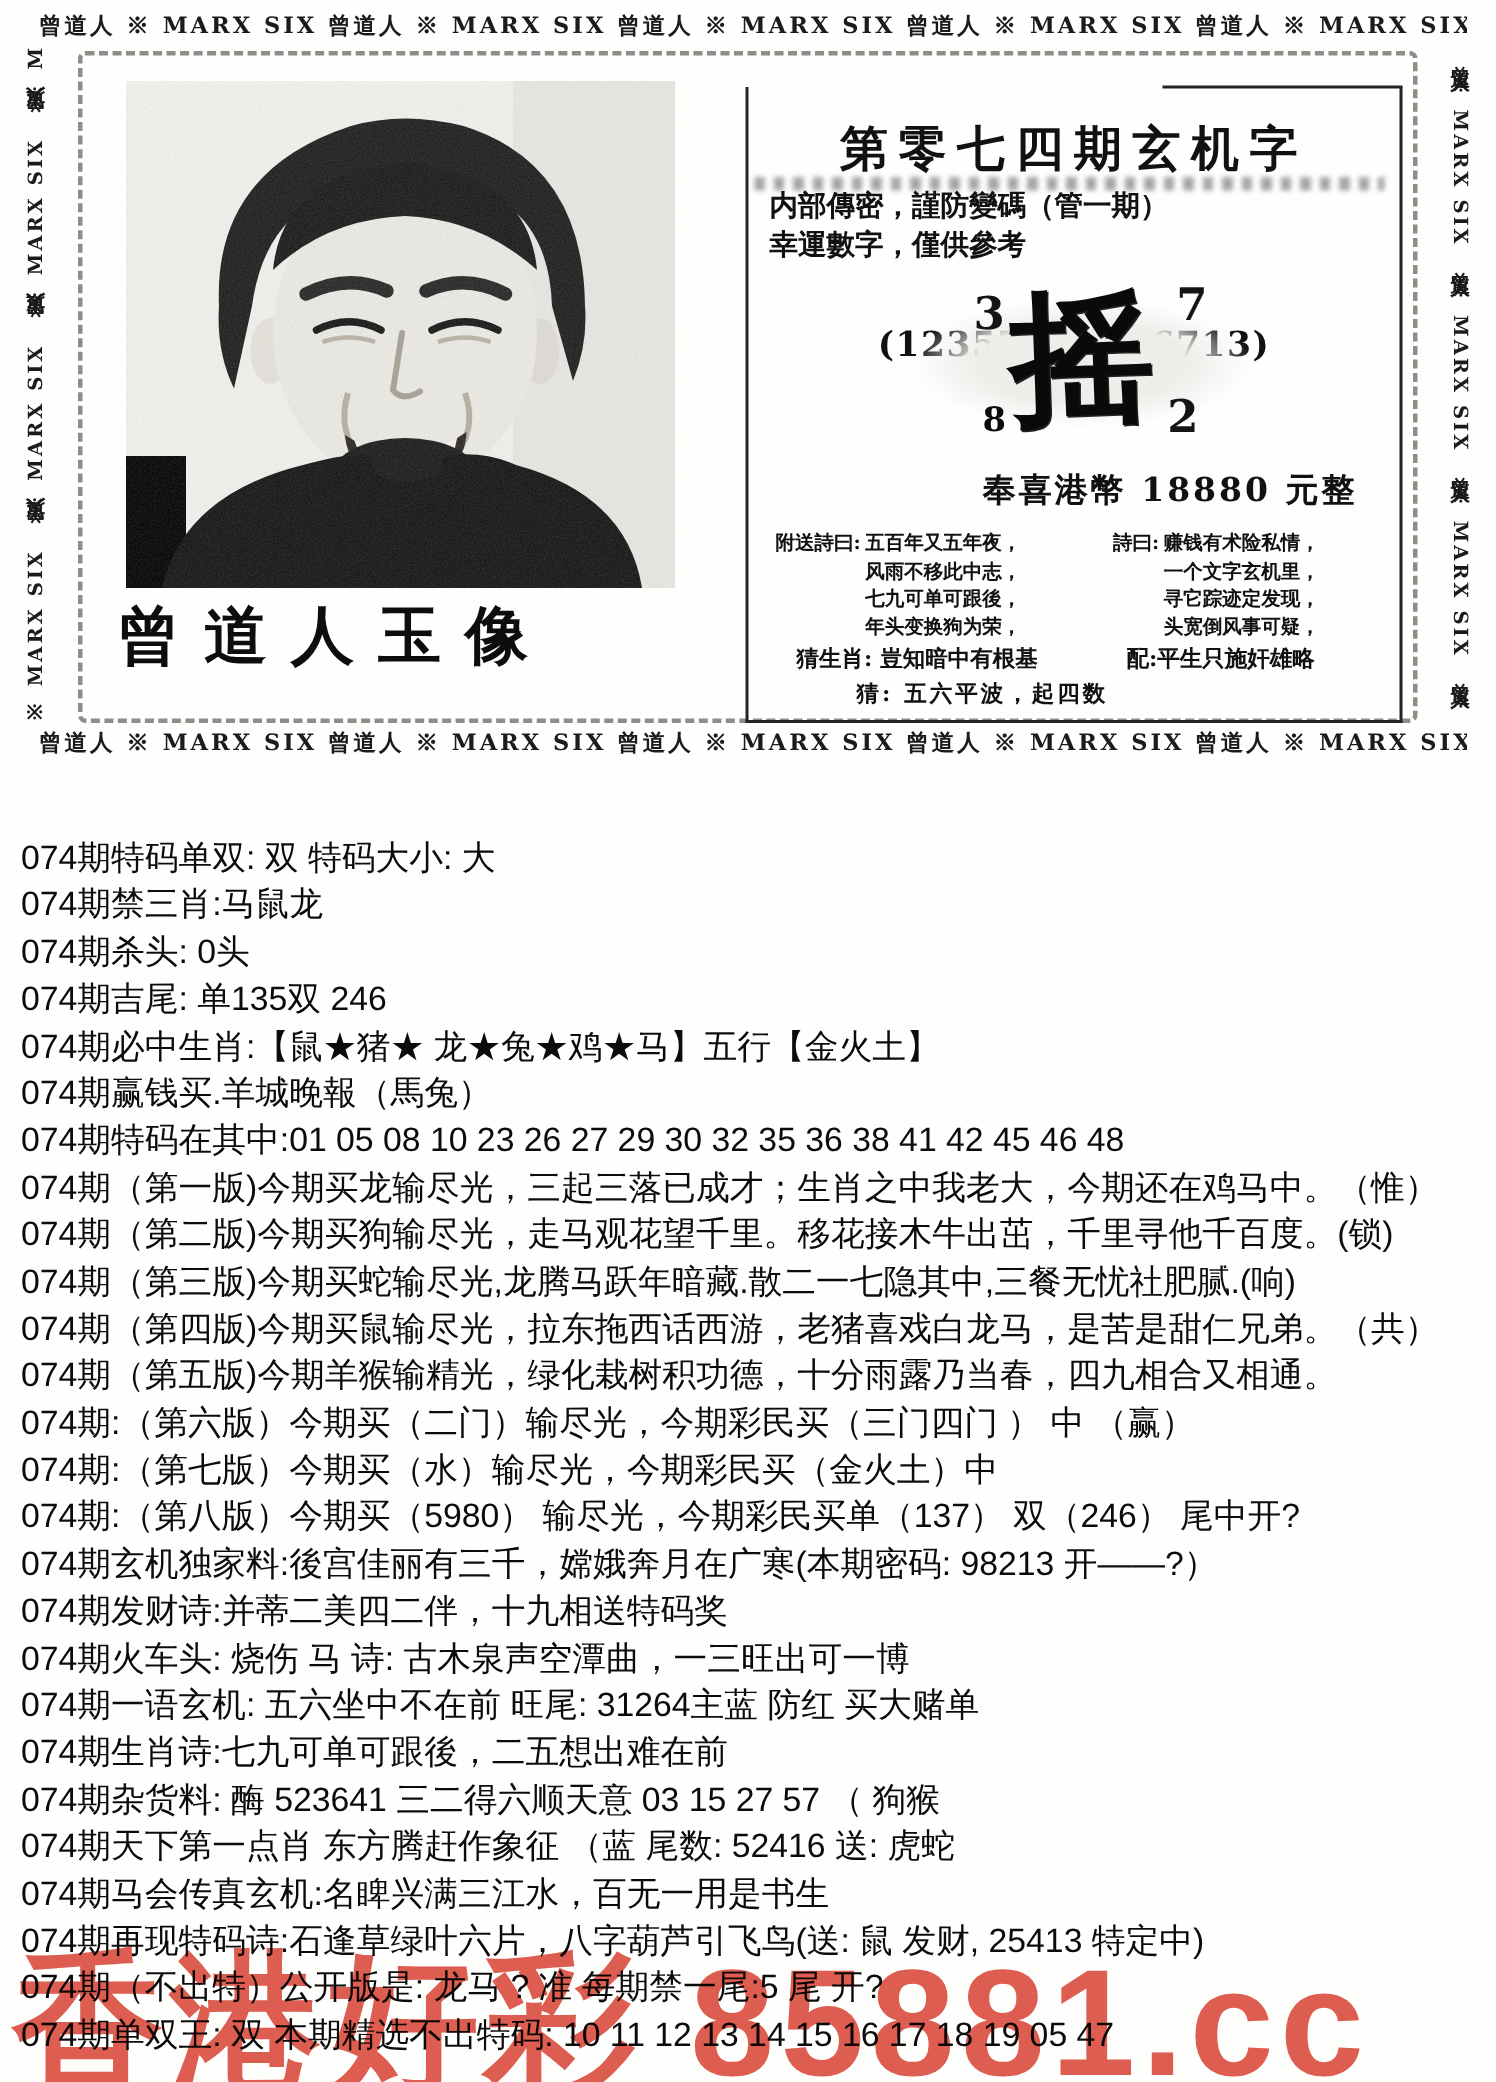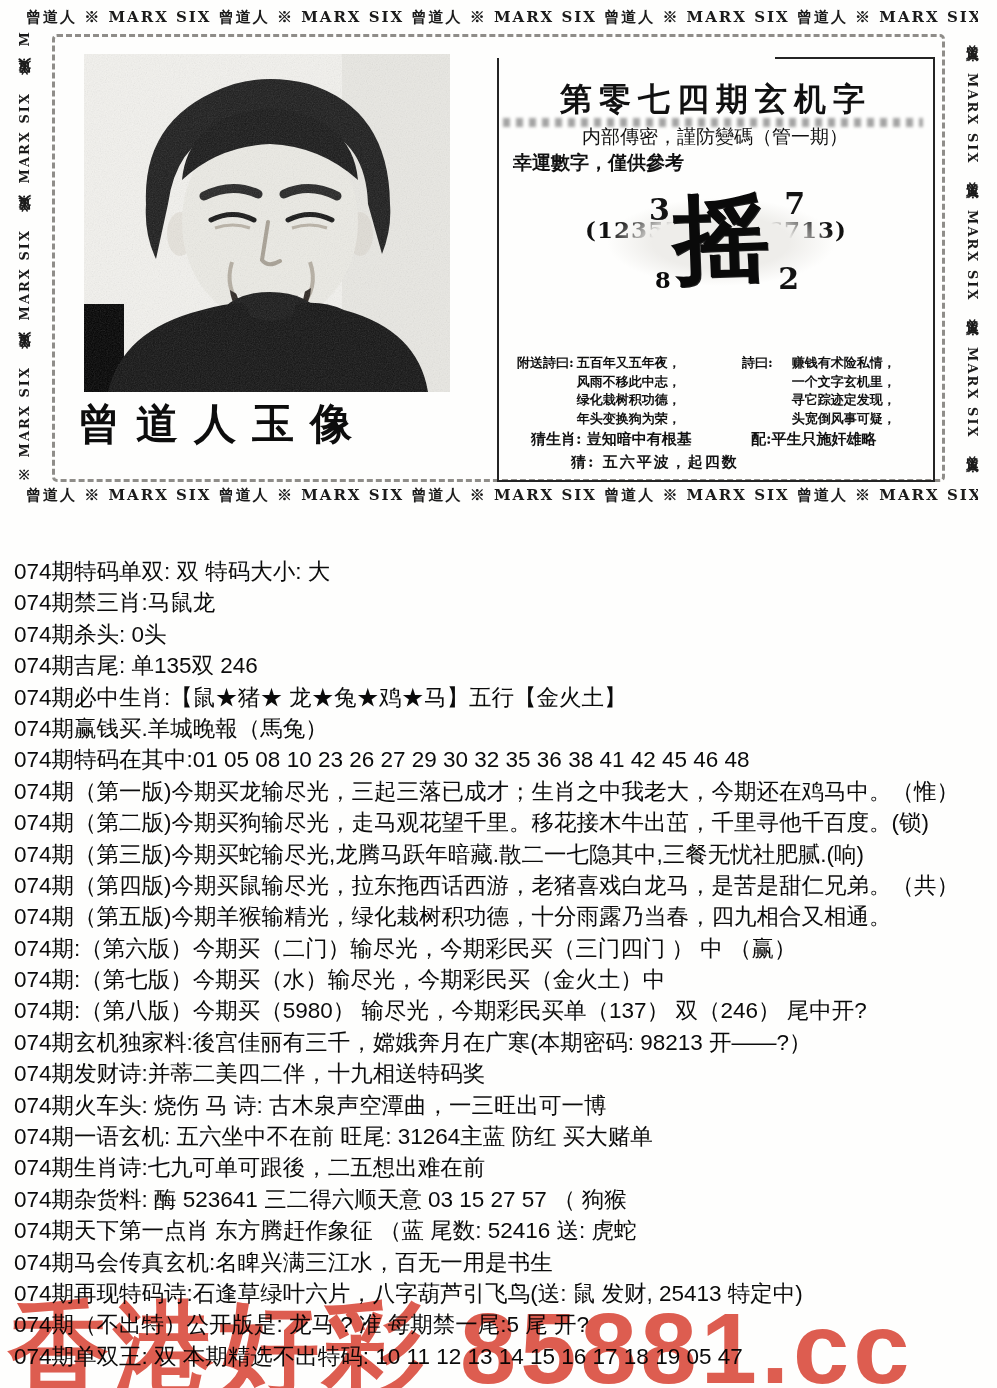--- a/index.html
+++ b/index.html
@@ -48,22 +48,22 @@
     position:absolute; top:20px; left:0; width:100%; text-align:center;
     font-weight:bold; font-size:32px; letter-spacing:7px; white-space:nowrap;
   }
   .p-smudge {
     position:absolute; top:60px; left:4px; right:10px; height:9px;
     background:repeating-linear-gradient(90deg,#5b5b5b 0 7px, transparent 7px 13px);
     filter:blur(1.6px); opacity:.55;
   }
   .p-row1 {
     position:absolute; top:66px; left:14px; right:16px;
-    display:flex; justify-content:center;
-    font-weight:normal; font-size:19px;
+    display:flex; justify-content:flex-start;
+    font-weight:bold; font-size:19px;
   }
   .p-row2 { position:absolute; top:92px; left:14px; font-weight:bold; font-size:19px; }
   .p-nums {
     position:absolute; top:110px; left:0; width:100%; text-align:center;
     font-weight:bold; font-size:23px; letter-spacing:1px; filter:blur(.4px);margin-top:48px;
   }
   .charblock { position:absolute; top:140px; left:108px; width:228px; height:88px;
     background:radial-gradient(closest-side,#eeedea 60%, transparent 100%); }
   .cnum { position:absolute; font-weight:bold; font-size:30px; color:#141414; }
   .cnum.tl { top:-6px;  left:42px; }
@@ -79,21 +79,21 @@
     position:absolute; top:254px; right:28px;
     font-weight:bold; font-size:22px; letter-spacing:2px;
   }
   .poems {
     position:absolute; top:296px; left:8px; right:4px;
     display:flex; font-weight:bold; font-size:13px; line-height:18.5px;
   }
   .poem { display:flex; }
   .poem .plabel { white-space:nowrap; margin-right:3px; }
   .poem-left { width:225px; margin-left:10px; }
-  .poem-right { flex:1;gap:16px; }
+  .poem-right { flex:1; }
   .p-zodiac { position:absolute; top:372px; left:32px;  font-weight:bold; font-size:15px; white-space:nowrap; }
   .p-match  { position:absolute; top:372px; left:252px; font-weight:bold; font-size:15px; white-space:nowrap; }
   .p-guess  { position:absolute; top:395px; left:72px;  font-weight:bold; font-size:15px; letter-spacing:2px; white-space:nowrap; }
   
   .bodytext { position:absolute; left:14px; top:556px; width:980px; z-index:1; }
   .bl {
     white-space:nowrap; height:31.4px; font-size:22.5px; line-height:31.4px;
     color:#0b0b0b; letter-spacing:0;
   }
   
@@ -171,27 +171,28 @@
     </div>
     <div class="p-row2">幸運數字，僅供參考</div>
     <div class="p-nums">(12357425436713)</div>
     <div class="charblock">
       <span class="cnum tl">3</span>
       <span class="cnum tr">7</span>
       <span class="cnum bl">8</span>
       <span class="cnum br">2</span>
       <span class="bigchar">摇</span>
     </div>
+    <div class="p-prize">奉喜港幣 18880 元整</div>
     <div class="poems">
       <div class="poem poem-left">
         <span class="plabel">附送詩曰:</span>
         <div class="plines">
           <div>五百年又五年夜，</div>
           <div>风雨不移此中志，</div>
-          <div>绿化栽树积功德，</div>
+          <div>七九可单可跟後，</div>
           <div>年头变换狗为荣，</div>
         </div>
       </div>
       <div class="poem poem-right">
         <span class="plabel">詩曰:</span>
         <div class="plines">
           <div>赚钱有术险私情，</div>
           <div>一个文字玄机里，</div>
           <div>寻它踪迹定发现，</div>
           <div>头宽倒风事可疑，</div>

